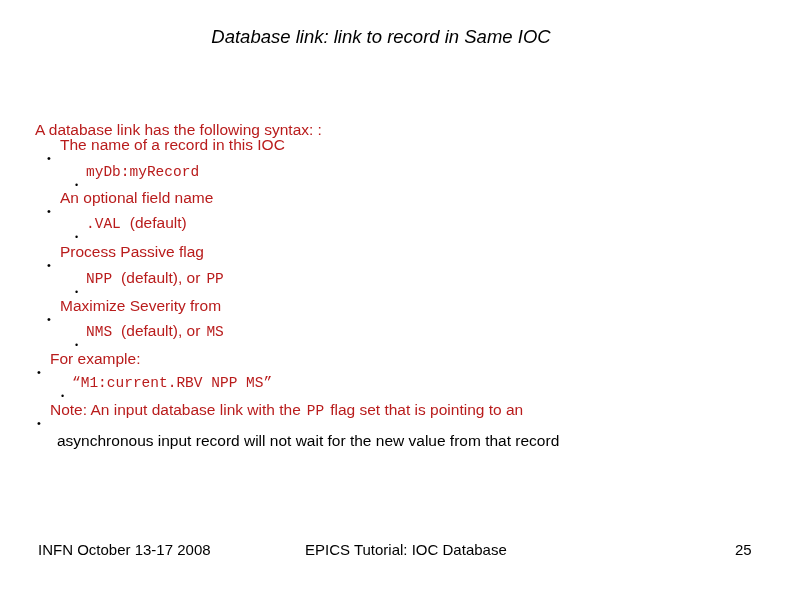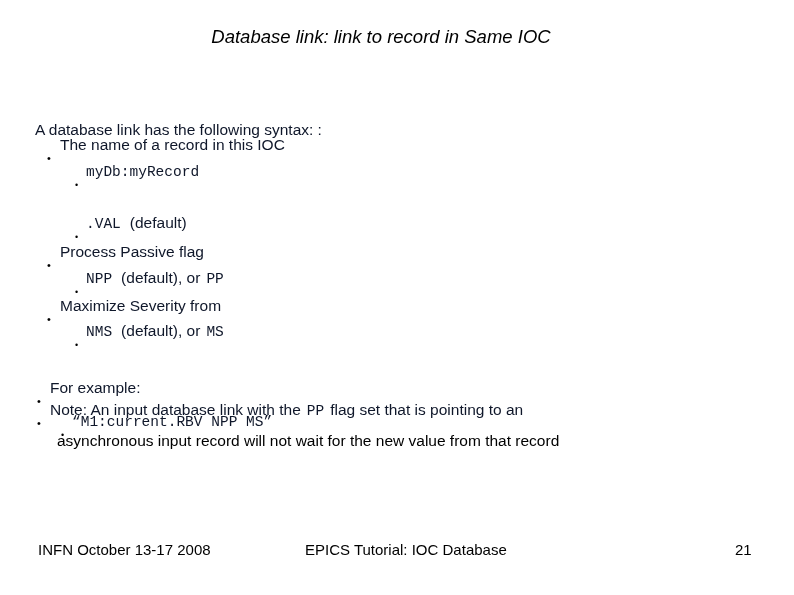--- a/index.html
+++ b/index.html
@@ -44,21 +44,21 @@
     top: 0;
     width: 794px;
     height: 595px;
   }
 
   .line {
     position: absolute;
     font-family: "Liberation Sans", sans-serif;
     font-size: 15.5px;
     line-height: 19px;
-    color: #0f172a;
+    color: #b91c1c;
     white-space: nowrap;
   }
 
   .line.lead {
     left: 35px;
   }
 
   
   .bullet {
     display: inline-block;
@@ -77,21 +77,21 @@
   .bullet.small::before {
     font-size: 9px;
     left: -11px;
     top: 0px;
   }
 
   
   .lvl1 { left: 60px; }     
   .lvl2 { left: 86px; }     
   .lvlA { left: 50px; }     
-  .lvlB { left: 72px; margin-top: 39px; }     
+  .lvlB { left: 72px; }     
 
   .mono {
     font-family: "Liberation Mono", "DejaVu Sans Mono", monospace;
     font-size: 14.5px;
     letter-spacing: 0px;
   }
 
   .sans-inline {
     font-family: "Liberation Sans", sans-serif;
     font-size: 15.5px;
@@ -130,40 +130,41 @@
   <div class="slide-title">Database link: link to record in Same IOC</div>
 
   <div class="body-area">
 
     <div class="line lead" style="top:120px;">A database link has the following syntax: :</div>
 
     <div class="line lvl1" style="top:135px;"><span class="bullet"></span><span>The name of a record in this IOC</span></div>
 
     <div class="line lvl2" style="top:161px;"><span class="bullet small"></span><span class="mono">myDb:myRecord</span></div>
 
+    <div class="line lvl1" style="top:188px;"><span class="bullet"></span><span>An optional field name</span></div>
 
     <div class="line lvl2" style="top:213px;"><span class="bullet small"></span><span class="mono">.VAL</span><span class="sans-inline" style="margin-left:9px;">(default)</span></div>
 
     <div class="line lvl1" style="top:242px;"><span class="bullet"></span><span>Process Passive flag</span></div>
 
     <div class="line lvl2" style="top:268px;"><span class="bullet small"></span><span class="mono">NPP</span><span class="sans-inline" style="margin-left:9px;">(default), or</span><span class="mono" style="margin-left:6px;">PP</span></div>
 
     <div class="line lvl1" style="top:296px;"><span class="bullet"></span><span>Maximize Severity from</span></div>
 
     <div class="line lvl2" style="top:321px;"><span class="bullet small"></span><span class="mono">NMS</span><span class="sans-inline" style="margin-left:9px;">(default), or</span><span class="mono" style="margin-left:6px;">MS</span></div>
 
-    <div class="line lvlA" style="top:349px;margin-top:29px;"><span class="bullet"></span><span>For example:</span></div>
+    <div class="line lvlA" style="top:349px;"><span class="bullet"></span><span>For example:</span></div>
 
     <div class="line lvlB" style="top:372px;"><span class="bullet small"></span><span class="mono">“M1:current.RBV NPP MS”</span></div>
 
     <div class="line lvlA" style="top:400px;"><span class="bullet"></span><span>Note: An input database link with the</span><span class="mono" style="margin-left:6px;">PP</span><span style="margin-left:6px;">flag set that is pointing to an</span></div>
 
     <div class="wrap-cont" style="top:431px;">asynchronous input record will not wait for the new value from that record</div>
 
   </div>
 
   <div class="footer">
     <span class="footer-left">INFN October 13-17 2008</span>
     <span class="footer-mid">EPICS Tutorial: IOC Database</span>
-    <span class="footer-right">21</span>
+    <span class="footer-right">25</span>
   </div>
 
 </div>
 
 </body></html>

